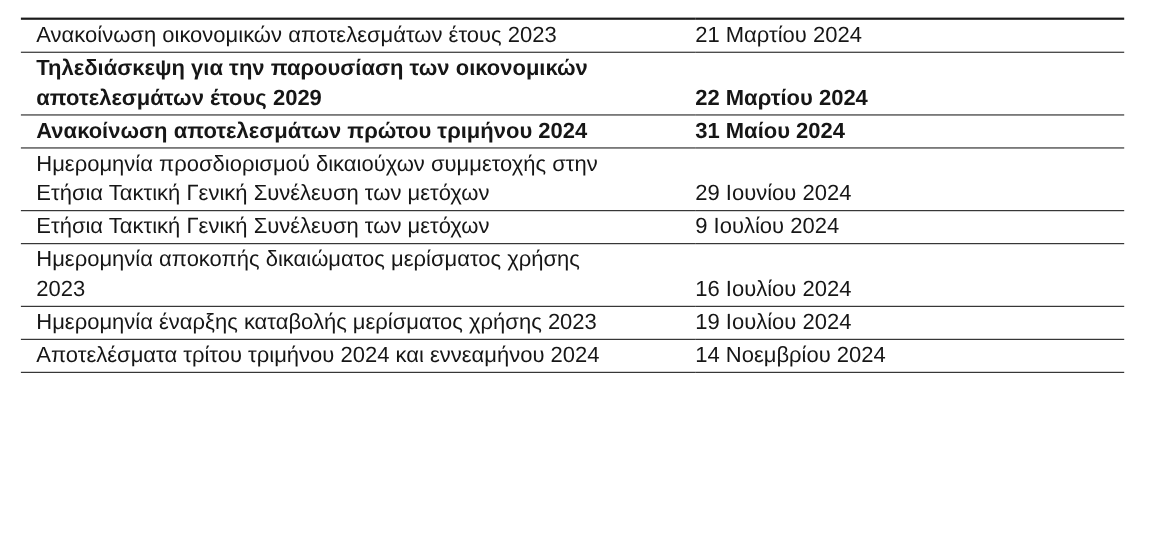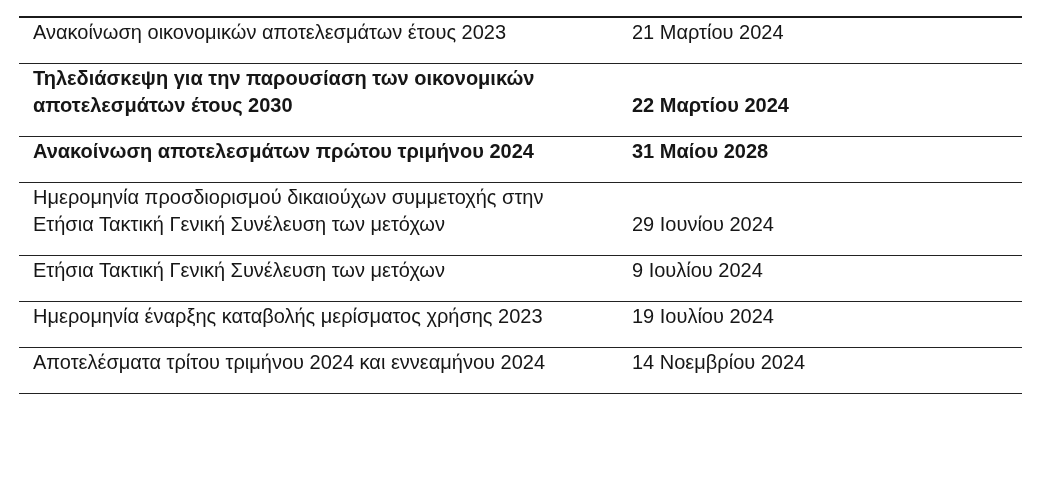--- a/index.html
+++ b/index.html
@@ -30,21 +30,21 @@
     table-layout: fixed;
     border-top: 2.5px solid #1b1b1b;
     font-size: 20px;
     line-height: 27px;
   }
   col.c-event { width: 613px; }
   col.c-date  { width: 390px; }
   td {
     border-bottom: 1.7px solid #222222;
     vertical-align: bottom;
-    padding: 1px 0 17px 0;
+    padding: 1px 0 1px 0;
     white-space: pre-line;       
     overflow: hidden;
   }
   td.event {
     padding-left: 14px;
     text-align: left;
   }
   td.date {
     text-align: left;
   }
@@ -61,35 +61,40 @@
       <col class="c-event">
       <col class="c-date">
     </colgroup>
     <tbody>
       <tr>
         <td class="event">Ανακοίνωση οικονομικών αποτελεσμάτων έτους 2023</td>
         <td class="date">21 Μαρτίου 2024</td>
       </tr>
       <tr class="bold">
         <td class="event">Τηλεδιάσκεψη για την παρουσίαση των οικονομικών
-αποτελεσμάτων έτους 2030</td>
+αποτελεσμάτων έτους 2029</td>
         <td class="date">22 Μαρτίου 2024</td>
       </tr>
       <tr class="bold">
         <td class="event">Ανακοίνωση αποτελεσμάτων πρώτου τριμήνου 2024</td>
-        <td class="date">31 Μαίου 2028</td>
+        <td class="date">31 Μαίου 2024</td>
       </tr>
       <tr>
         <td class="event">Ημερομηνία προσδιορισμού δικαιούχων συμμετοχής στην
 Ετήσια Τακτική Γενική Συνέλευση των μετόχων</td>
         <td class="date">29 Ιουνίου 2024</td>
       </tr>
       <tr>
         <td class="event">Ετήσια Τακτική Γενική Συνέλευση των μετόχων</td>
         <td class="date">9 Ιουλίου 2024</td>
+      </tr>
+      <tr>
+        <td class="event">Ημερομηνία αποκοπής δικαιώματος μερίσματος χρήσης
+2023</td>
+        <td class="date">16 Ιουλίου 2024</td>
       </tr>
       <tr>
         <td class="event">Ημερομηνία έναρξης καταβολής μερίσματος χρήσης 2023</td>
         <td class="date">19 Ιουλίου 2024</td>
       </tr>
       <tr>
         <td class="event">Αποτελέσματα τρίτου τριμήνου 2024 και εννεαμήνου 2024</td>
         <td class="date">14 Νοεμβρίου 2024</td>
       </tr>
     </tbody>

